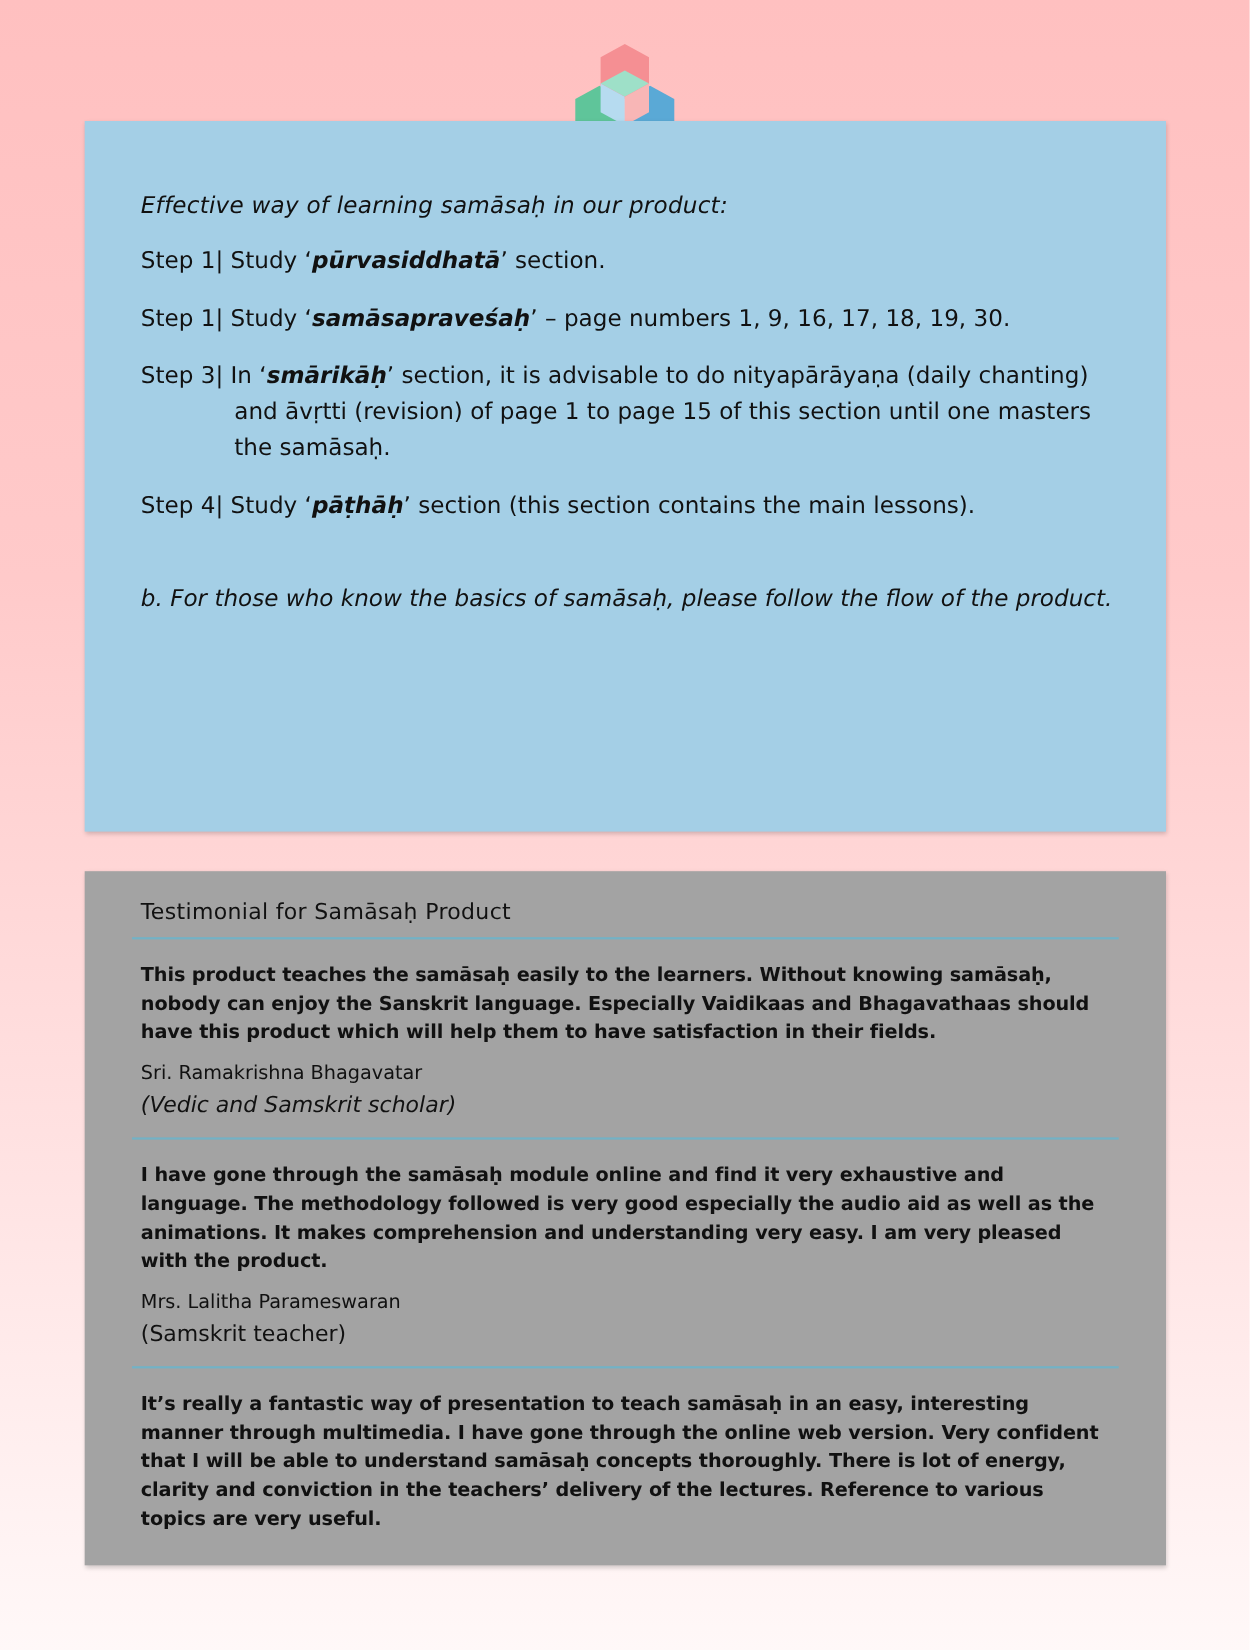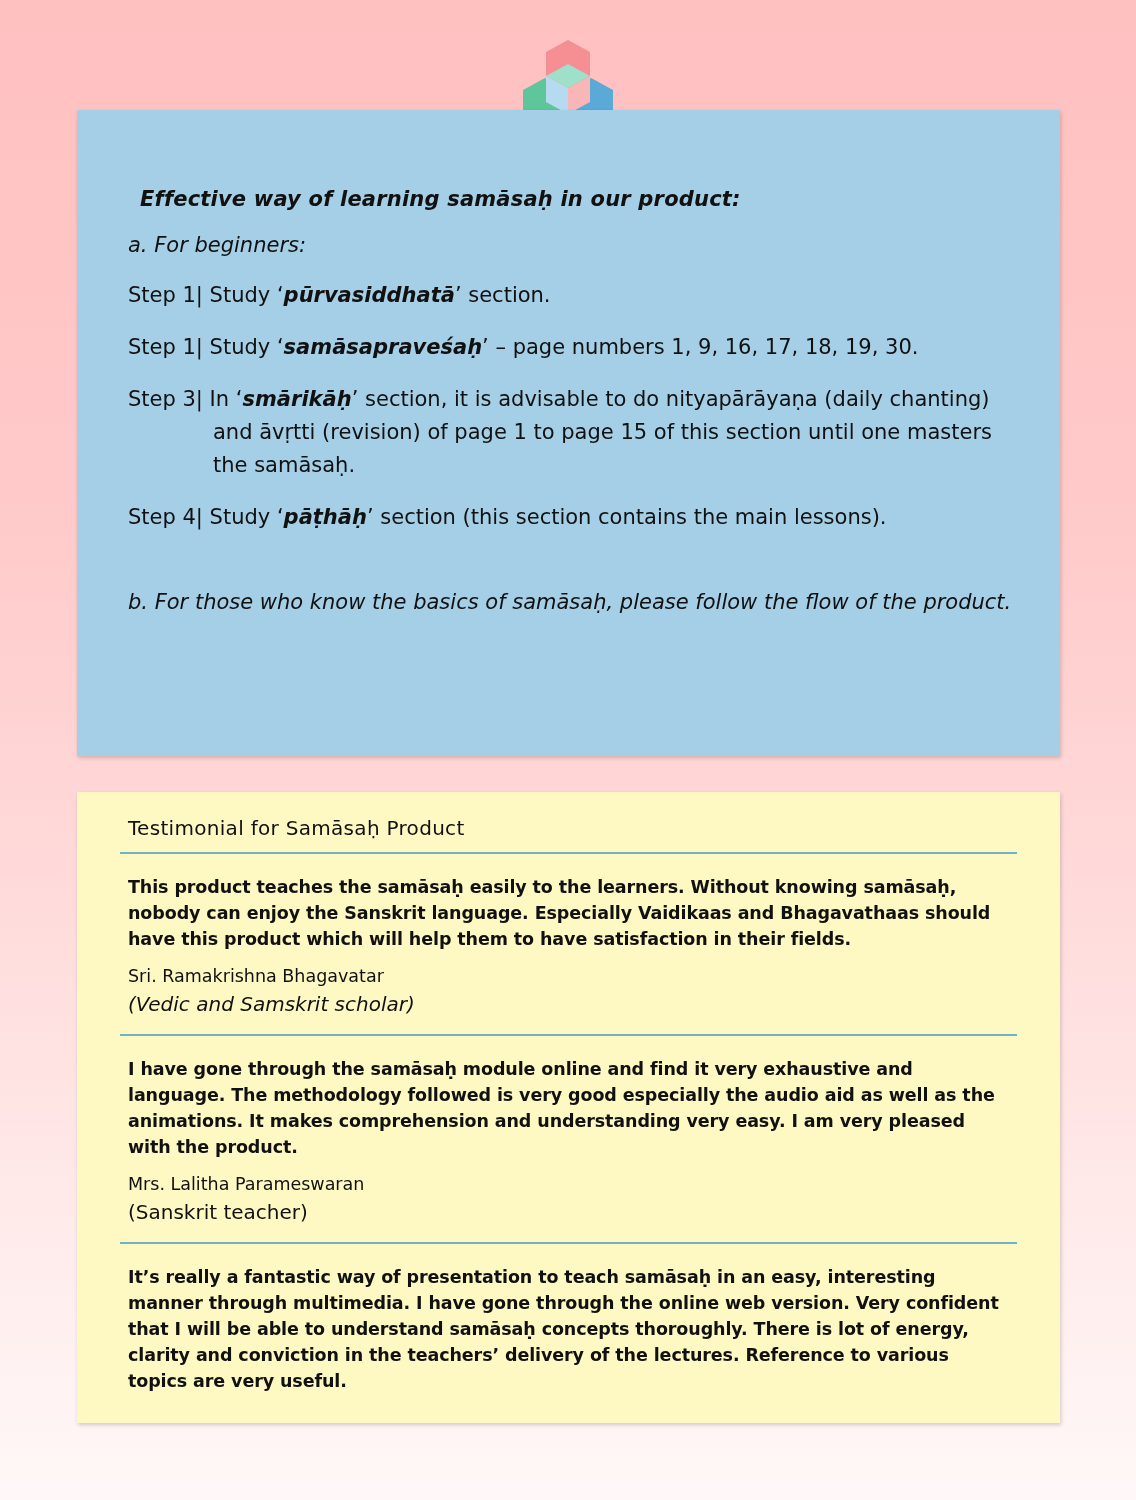--- a/index.html
+++ b/index.html
@@ -28,29 +28,29 @@
     }
     .panel-steps {
       top: 110px;
       height: 646px;
       background: #a4cfe6;
       padding: 62px 40px 0 51px;
     }
     .panel-testimonials {
       top: 792px;
       height: 631px;
-      background: #fef9c3;
+      background: #a3a3a3;
       padding: 22px 43px 0 43px;
     }
     .steps-heading {
       font-size: 21px;
-      font-weight: bold;
+      font-weight: normal;
       font-style: italic;
       letter-spacing: 0.2px;
-      margin: 12px;
+      margin: 0;
       line-height: 30px;
     }
     .sub-a {
       font-size: 21px;
       font-style: italic;
       margin: 16px 0 0 0;
       line-height: 30px;
     }
     .step {
       font-size: 21px;
@@ -115,21 +115,20 @@
 
   <polygon points="73,40 95,52 95,78 73,90 51,78 51,52" fill="#5aa9d6"></polygon>
 
   <polygon points="50,26 72,38 50,50 28,38" fill="#9ee0c8"></polygon>
   <polygon points="28,38 50,50 50,76 28,64" fill="#b6dbf0"></polygon>
   <polygon points="72,38 72,64 50,76 50,50" fill="#f8b6b6"></polygon>
 </svg>
 
 <section class="panel panel-steps">
   <p class="steps-heading">Effective way of learning samāsaḥ in our product:</p>
-  <p class="sub-a">a. For beginners:</p>
 
   <p class="step"><span>Step 1| Study ‘</span><em>pūrvasiddhatā</em><span>’ section.</span></p>
 
   <p class="step"><span>Step 1| Study ‘</span><em>samāsapraveśaḥ</em><span>’ – page numbers 1, 9, 16, 17, 18, 19, 30.</span></p>
 
   <p class="step"><span>Step 3| In ‘</span><em>smārikāḥ</em><span>’ section, it is advisable to do nityapārāyaṇa (daily chanting) and āvṛtti (revision) of page 1 to page 15 of this section until one masters the samāsaḥ.</span></p>
 
   <p class="step"><span>Step 4| Study ‘</span><em>pāṭhāḥ</em><span>’ section (this section contains the main lessons).</span></p>
 
 
@@ -143,20 +142,20 @@
   <div class="t-block">
     <p class="t-quote">This product teaches the samāsaḥ easily to the learners. Without knowing samāsaḥ, nobody can enjoy the Sanskrit language. Especially Vaidikaas and Bhagavathaas should have this product which will help them to have satisfaction in their fields.</p>
     <p class="t-name">Sri. Ramakrishna Bhagavatar</p>
     <p class="t-role italic">(Vedic and Samskrit scholar)</p>
   </div>
   <hr class="t-rule">
 
   <div class="t-block">
     <p class="t-quote">I have gone through the samāsaḥ module online and find it very exhaustive and language. The methodology followed is very good especially the audio aid as well as the animations. It makes comprehension and understanding very easy. I am very pleased with the product.</p>
     <p class="t-name">Mrs. Lalitha Parameswaran</p>
-    <p class="t-role">(Sanskrit teacher)</p>
+    <p class="t-role">(Samskrit teacher)</p>
   </div>
   <hr class="t-rule">
 
   <div class="t-block">
     <p class="t-quote">It’s really a fantastic way of presentation to teach samāsaḥ in an easy, interesting manner through multimedia. I have gone through the online web version. Very confident that I will be able to understand samāsaḥ concepts thoroughly. There is lot of energy, clarity and conviction in the teachers’ delivery of the lectures. Reference to various topics are very useful.</p>
   </div>
 </section>
 
 </body></html>

